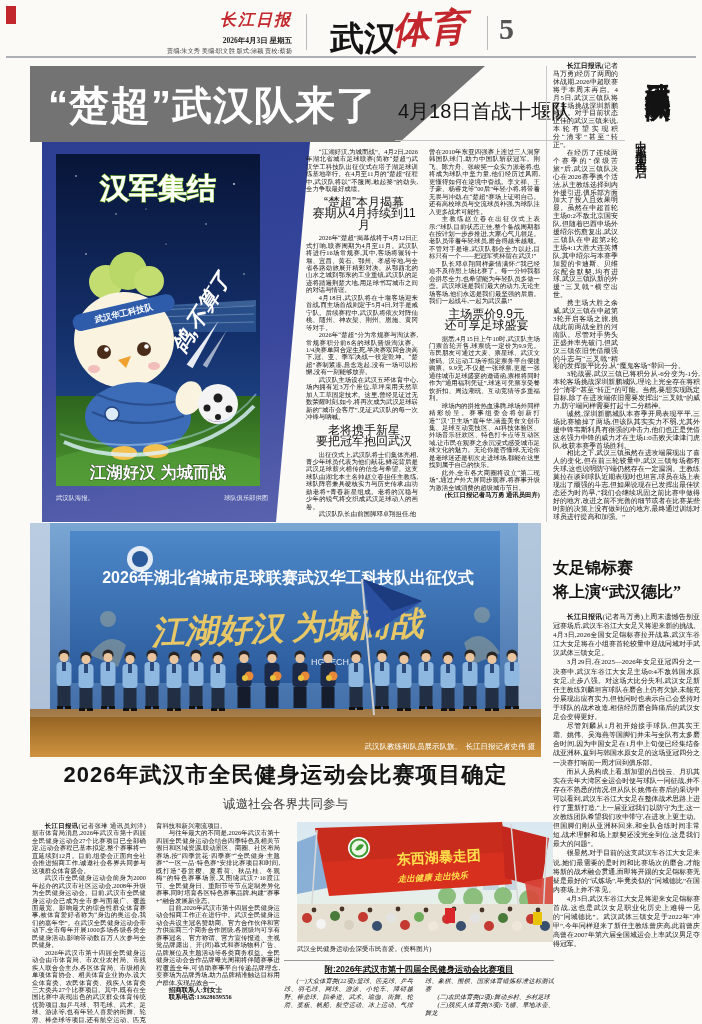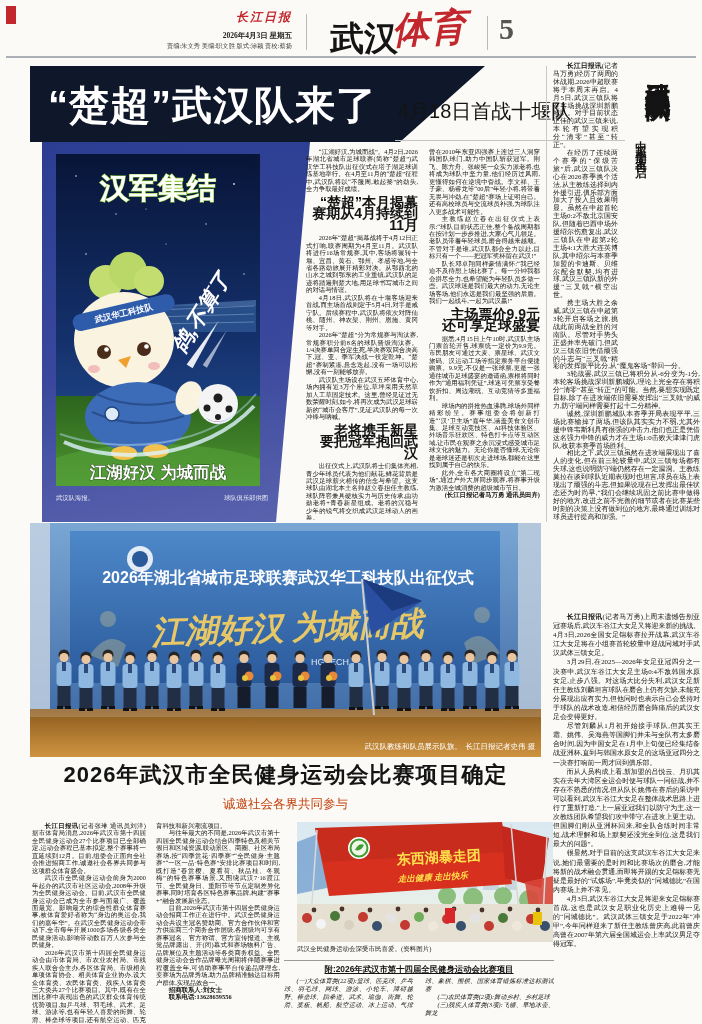--- a/index.html
+++ b/index.html
@@ -1,67 +1,67 @@
 <!DOCTYPE html>
 <html><head>
 <meta charset="utf-8">
 <style>
   html,body{margin:0;padding:0;background:#8a8a8a;}
   .sheet{position:relative;width:702px;height:1024px;margin:0 auto;background:#fbfaf6;overflow:hidden;
          font-family:"Liberation Serif",serif;color:#141414;}
   
   .red-corner{position:absolute;left:6px;top:6px;width:10px;height:18px;background:#c2272d;}
   .mast-left{position:absolute;left:40px;top:10px;width:252px;text-align:right;line-height:1.25;}
-  .brand{font-size:12px;font-weight:900;font-style:italic;color:#c2272d;letter-spacing:2px;font-family:"Liberation Serif",serif;}
+  .brand{font-size:16px;font-weight:900;font-style:italic;color:#c2272d;letter-spacing:2px;font-family:"Liberation Serif",serif;}
   .dateline{font-size:7.5px;color:#222;font-weight:700;margin-top:6px;}
   .staffline{font-size:6.3px;color:#444;margin-top:2px;}
   .vdiv{position:absolute;width:1px;background:#bbb;}
   .sec-cn{position:absolute;left:330px;top:16px;font-size:34px;font-weight:900;font-family:"Liberation Serif",serif;}
   .sec-sport{position:absolute;left:392px;top:4px;font-size:37px;font-weight:900;font-style:italic;color:#c2272d;transform:rotate(-3deg);font-family:"Liberation Serif",serif;}
   .pageno{position:absolute;left:499px;top:12px;font-size:30px;font-weight:900;color:#555;font-family:"Liberation Serif",serif;}
   .toprule{position:absolute;left:6px;top:56px;width:690px;height:2px;background:#aab0b6;}
   
-  .hl-band{position:absolute;left:30px;top:66px;width:455px;height:76px;background:#0f172a;
+  .hl-band{position:absolute;left:30px;top:66px;width:455px;height:76px;background:#737373;
            clip-path:polygon(0 0,455px 0,370px 76px,0 76px);}
   .hl-text{position:absolute;left:18px;top:12px;font-size:40px;font-weight:900;color:#fff;
            font-family:"Liberation Sans",sans-serif;letter-spacing:1px;white-space:nowrap;}
   .deck{position:absolute;left:398px;top:98px;font-size:20px;font-weight:500;
         font-family:"Liberation Sans",sans-serif;white-space:nowrap;}
   .deck-rule{position:absolute;left:395px;top:140px;width:230px;height:1px;background:#c4c4c4;}
   .poster-panel{position:absolute;left:30px;top:142px;width:268px;height:380px;
            background:linear-gradient(170deg,#2b3e92 0%,#39479c 55%,#5a63ae 100%);
            clip-path:polygon(0 0,268px 0,234px 380px,0 380px);margin-left:12px;}
   .poster-cap{position:absolute;left:14px;top:352px;width:212px;display:flex;justify-content:space-between;
            font-size:6.3px;color:#e8e9f2;}
   
   .bcol{position:absolute;overflow:hidden;font-size:6.4px;line-height:7.45px;text-align:justify;}
   .bcol p{margin:0;text-indent:2em;}
-  .subhd{font-family:"Liberation Sans",sans-serif;font-weight:700;font-size:14px;line-height:11.5px;
-         text-indent:0;text-align:right;margin:4px 0 3px 4px;}
+  .subhd{font-family:"Liberation Sans",sans-serif;font-weight:400;font-size:12px;line-height:11.5px;
+         text-indent:0;text-align:center;margin:4px 0 3px 4px;}
   .byline{text-align:right;text-indent:0;font-weight:700;}
   .rrule{position:absolute;left:546px;top:66px;width:1px;height:456px;background:#c9c9c9;}
   
   .rc1{position:absolute;left:553px;top:62px;width:147px;height:492px;overflow:hidden;
        font-size:6.9px;line-height:7.9px;text-align:justify;}
   .rc1 p{margin:0;text-indent:2em;}
   .vhead{float:right;width:78px;height:292px;margin:0 0 4px 4px;display:flex;}
   .vkicker{writing-mode:vertical-rl;font-size:11.5px;font-weight:700;letter-spacing:4px;
            margin-top:70px;width:22px;font-family:"Liberation Serif",serif;}
   .vhl{writing-mode:vertical-rl;font-size:25px;font-weight:900;letter-spacing:1.5px;line-height:1.05;
        font-family:"Liberation Serif",serif;}
   .nz-hl{position:absolute;left:553px;top:556px;width:147px;font-size:16px;line-height:24px;
          font-weight:900;font-family:"Liberation Serif",serif;}
   .rc2{position:absolute;left:553px;top:612px;width:147px;height:412px;overflow:hidden;
        font-size:6.9px;line-height:9.1px;text-align:justify;}
   .rc2 p{margin:0;text-indent:2em;}
   
   .fit-hl{position:absolute;left:30px;top:760px;width:511px;text-align:center;font-size:22px;
           font-weight:900;letter-spacing:1px;font-family:Liberation Sans, sans-serif;}
   .fit-deck{position:absolute;left:30px;top:796px;width:511px;text-align:center;font-size:12.5px;
-          font-family:"Liberation Sans",sans-serif;color:#c2410c;}
+          font-family:"Liberation Sans",sans-serif;color:#404040;}
   .fcol{position:absolute;top:822px;height:202px;overflow:hidden;font-size:6.4px;line-height:7.45px;text-align:justify;}
   .fcol p{margin:0;text-indent:2em;}
   .contact{font-weight:700;text-indent:2em;}
   .photo-cap{position:absolute;left:297px;top:945px;width:256px;font-size:6.5px;color:#222;}
   .proj-box{position:absolute;left:284px;top:960px;width:270px;height:64px;overflow:hidden;border-top:1px solid #9a9a9a;}
   .proj-hd{font-family:"Liberation Sans",sans-serif;font-weight:700;font-size:8.4px;text-align:center;margin:3px 0 2px;text-decoration:underline;}
   .proj-items{column-count:2;column-gap:12px;font-size:6.2px;line-height:8px;font-style:italic;text-align:justify;}
   .proj-items p{margin:0;text-indent:2em;}
   img,svg{display:block;}
   .abs{position:absolute;}
@@ -212,20 +212,24 @@
       <div class="vhl">武汉三镇客场挑战深圳队</div>
     </div>
     <p><b>长江日报讯</b><span>(记者马万勇)经历了两周的休战期,2026中超联赛将于本周末再启。4月5日,武汉三镇队将在客场挑战深圳新鹏城队。对于目前状态正佳的武汉三镇来说,本轮有望实现积分“清零”甚至“转正”。</span></p>
     <p>在经历了连续两个赛季的“保级苦旅”后,武汉三镇队决心在2026赛季换个活法,从主教练选择到内外援引进,俱乐部方面加大了投入且效果明显。虽然在中超首轮主场0:2不敌北京国安队,但随着巴西中场外援绍尔伤愈复出,武汉三镇队在中超第2轮主场4:1大胜大连英博队,其中绍尔与本赛季加盟的卡迪斯、贝维尔配合默契,均有进球,武汉三镇队新的外援“三叉戟”横空出世。</p>
     <p>携主场大胜之余威,武汉三镇在中超第3轮开启客场之旅,挑战此前两战全胜的河南队。尽管对手势头正盛并率先破门,但武汉三镇依旧凭借顽强的斗志与“三叉戟”精彩的发挥扳平比分,从“魔鬼客场”带回一分。</p>
     <p>3轮战罢,武汉三镇已将积分从-6分变为-1分,本轮客场挑战深圳新鹏城队,理论上完全存在将积分“清零”甚至“转正”的可能。当然,要想实现既定目标,除了在进攻端依旧需要发挥出“三叉戟”的威力,防守端同样需要打起十二分精神。</p>
     <p>诚然,深圳新鹏城队本赛季开局表现平平,三场比赛输掉了两场,但该队其实实力不弱,尤其外援中锋韦斯利具有很强的冲击力,他们也正是凭借这名强力中锋的威力才在主场1:0击败天津津门虎队,收获本赛季首场胜利。</p>
     <p>相比之下,武汉三镇虽然在进攻端展现出了喜人的变化,但在前三轮较量中,武汉三镇每场都有失球,这也说明防守端仍然存在一定漏洞。主教练莫拉在谈到球队近期表现时也坦言,球员在场上表现出了顽强的斗志,但如果说现在已发挥出最佳状态还为时尚早,“我们会继续巩固之前比赛中做得好的地方,改进之前不完善的细节或者在比赛某些时刻的决策上没有做到位的地方,最终通过训练对球员进行提高和加强。”</p>
   </div>
 
+  <div class="nz-hl">
+    <div>女足锦标赛</div>
+      <div>将上演“武汉德比”</div>
+  </div>
   <div class="rc2">
     <p><b>长江日报讯</b><span>(记者马万勇)上周末遗憾告别亚冠赛场后,武汉车谷江大女足又将迎来新的挑战。4月3日,2026全国女足锦标赛拉开战幕,武汉车谷江大女足将在小组赛首轮较量中迎战同城对手武汉武体三镇女足。</span></p>
     <p>3月29日,在2025—2026年女足亚冠四分之一决赛中,武汉车谷江大女足主场0:4不敌韩国水原女足,止步八强。对这场大比分失利,武汉女足新任主教练刘麟坦言球队在磨合上仍有欠缺,未能充分展现出应有实力,但他同时也表示自己会坚持对于球队的战术改造,相信经历磨合阵痛后的武汉女足会变得更好。</p>
     <p>尽管刘麟从1月初开始接手球队,但其实王霜、姚伟、吴海燕等国脚们并未与全队有太多磨合时间,因为中国女足在1月中上旬便已经集结备战亚洲杯,直到与韩国水原女足的这场亚冠四分之一决赛打响前一周才回到俱乐部。</p>
     <p>而从人员构成上看,新加盟的吕悦云、月玑其实在去年大湾区全运会时便与球队一同征战,并不存在不熟悉的情况,但从队长姚伟在赛后的采访中可以看到,武汉车谷江大女足在整体战术思路上进行了重新打造,“上一届亚冠我们以防守为主,这一次教练团队希望我们攻中带守,在进攻上更主动。但国脚们刚从亚洲杯回来,和全队合练时间非常短,战术理解和场上默契还没完全到位,这是我们最大的问题”。</p>
     <p>很显然,对于目前的这支武汉车谷江大女足来说,她们最需要的是时间和比赛场次的磨合,才能将新的战术融会贯通,而即将开踢的女足锦标赛无疑是最好的“试炼场”,毕竟类似的“同城德比”在国内赛场上并不常见。</p>
     <p>4月3日,武汉车谷江大女足将迎来女足锦标赛首战,这也是武汉女足职业化历史上难得一见的“同城德比”。武汉武体三镇女足于2022年“冲甲”,今年同样迎来了新任主教练曾庆高,此前曾庆高曾在2007年第六届全国城运会上率武汉男足夺得冠军。</p>
   </div>
 
   <svg class="abs" style="left:30px;top:523px;" width="511" height="234" viewBox="0 0 511 234">

